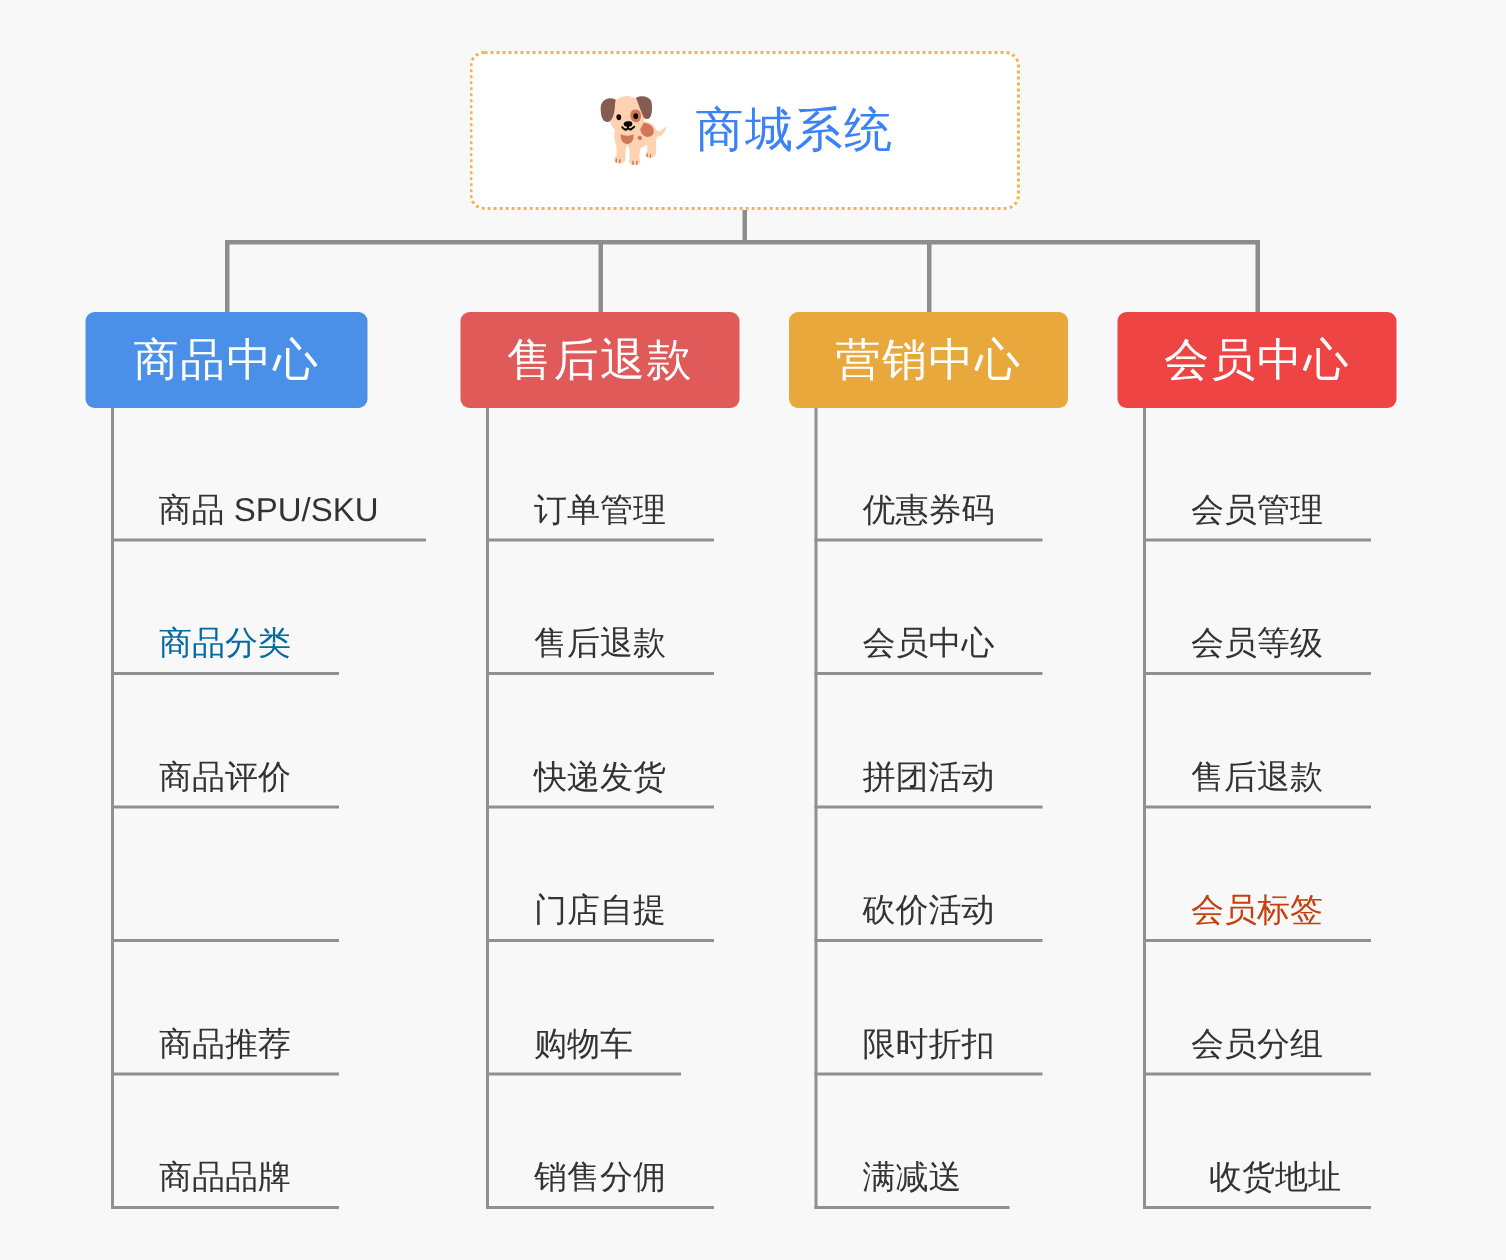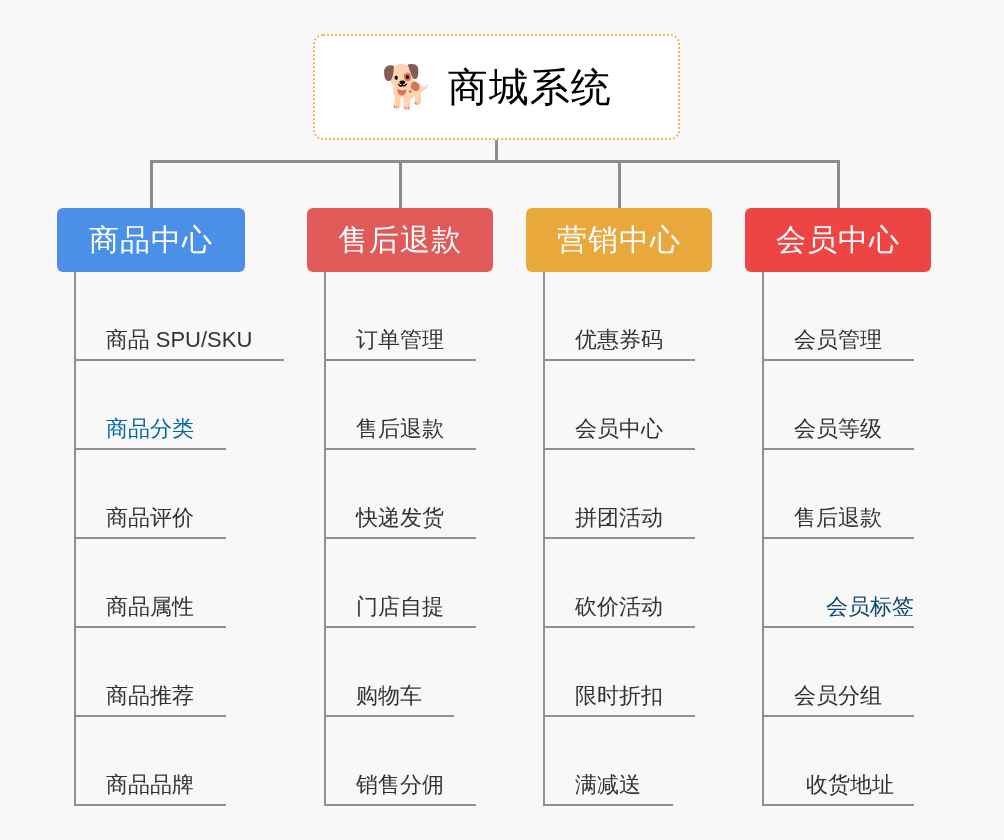--- a/index.html
+++ b/index.html
@@ -36,22 +36,22 @@
     align-items: center;
     justify-content: center;
     gap: 14px;
   }
   .root-emoji {
     font-size: 42px;
     line-height: 1;
     display: block;
   }
   .root-title {
-    font-size: 40px;
-    color: #000000;
+    font-size: 32px;
+    color: #3b82f6;
     letter-spacing: 1px;
     white-space: nowrap;
   }
 
   
   .line {
     position: absolute;
     background: #8d8d8d;
   }
   .line-v { width: 3px; }
@@ -139,21 +139,20 @@
         <div class="leaf-item" style="top: 89px; width: 152px;">
           <div class="leaf-underline" style="width: 152px; background: rgb(144, 144, 144);"></div>
           <div class="leaf-label" style="color: #0369a1;">商品分类</div>
         </div>
         <div class="leaf-item" style="top: 178px; width: 152px;">
           <div class="leaf-underline" style="width: 152px; background: rgb(144, 144, 144);"></div>
           <div class="leaf-label" style="color: rgb(51, 51, 51);">商品评价</div>
         </div>
         <div class="leaf-item" style="top: 267px; width: 152px;">
           <div class="leaf-underline" style="width: 152px; background: rgb(144, 144, 144);"></div>
-          <div class="leaf-label" style="color: rgb(51, 51, 51);">商品属性</div>
         </div>
         <div class="leaf-item" style="top: 356px; width: 152px;">
           <div class="leaf-underline" style="width: 152px; background: rgb(144, 144, 144);"></div>
           <div class="leaf-label" style="color: rgb(51, 51, 51);">商品推荐</div>
         </div>
         <div class="leaf-item" style="top: 445px; width: 152px;">
           <div class="leaf-underline" style="width: 152px; background: rgb(144, 144, 144);"></div>
           <div class="leaf-label" style="color: rgb(51, 51, 51);">商品品牌</div>
         </div>
       </div>
@@ -229,21 +228,21 @@
         <div class="leaf-item" style="top: 89px; width: 152px;">
           <div class="leaf-underline" style="width: 152px; background: rgb(144, 144, 144);"></div>
           <div class="leaf-label" style="color: rgb(51, 51, 51);">会员等级</div>
         </div>
         <div class="leaf-item" style="top: 178px; width: 152px;">
           <div class="leaf-underline" style="width: 152px; background: rgb(144, 144, 144);"></div>
           <div class="leaf-label" style="color: rgb(51, 51, 51);">售后退款</div>
         </div>
         <div class="leaf-item" style="top: 267px; width: 152px;">
           <div class="leaf-underline" style="width: 152px; background: rgb(144, 144, 144);"></div>
-          <div class="leaf-label" style="color: #0c4a6e; text-align: right;">会员标签</div>
+          <div class="leaf-label" style="color: #c2410c;">会员标签</div>
         </div>
         <div class="leaf-item" style="top: 356px; width: 152px;">
           <div class="leaf-underline" style="width: 152px; background: rgb(144, 144, 144);"></div>
           <div class="leaf-label" style="color: rgb(51, 51, 51);">会员分组</div>
         </div>
         <div class="leaf-item" style="top: 445px; width: 152px;">
           <div class="leaf-underline" style="width: 152px; background: rgb(144, 144, 144);"></div>
           <div class="leaf-label" style="color: rgb(51, 51, 51); padding-left: 12px;">收货地址</div>
         </div>
       </div>

